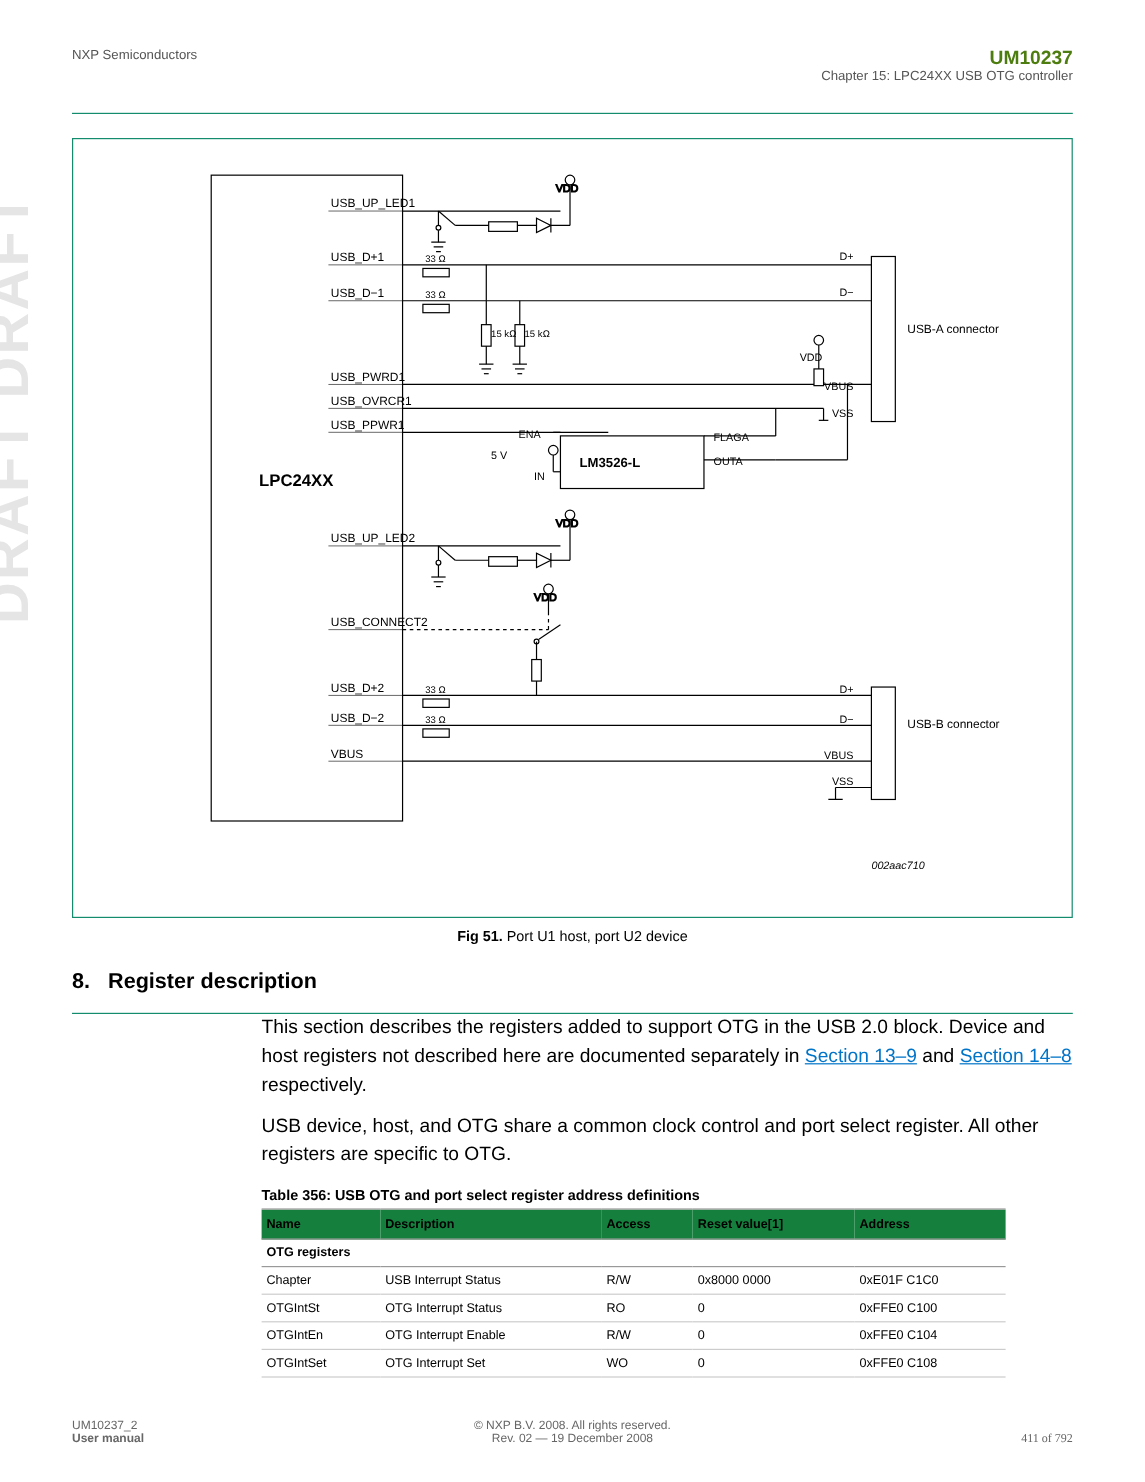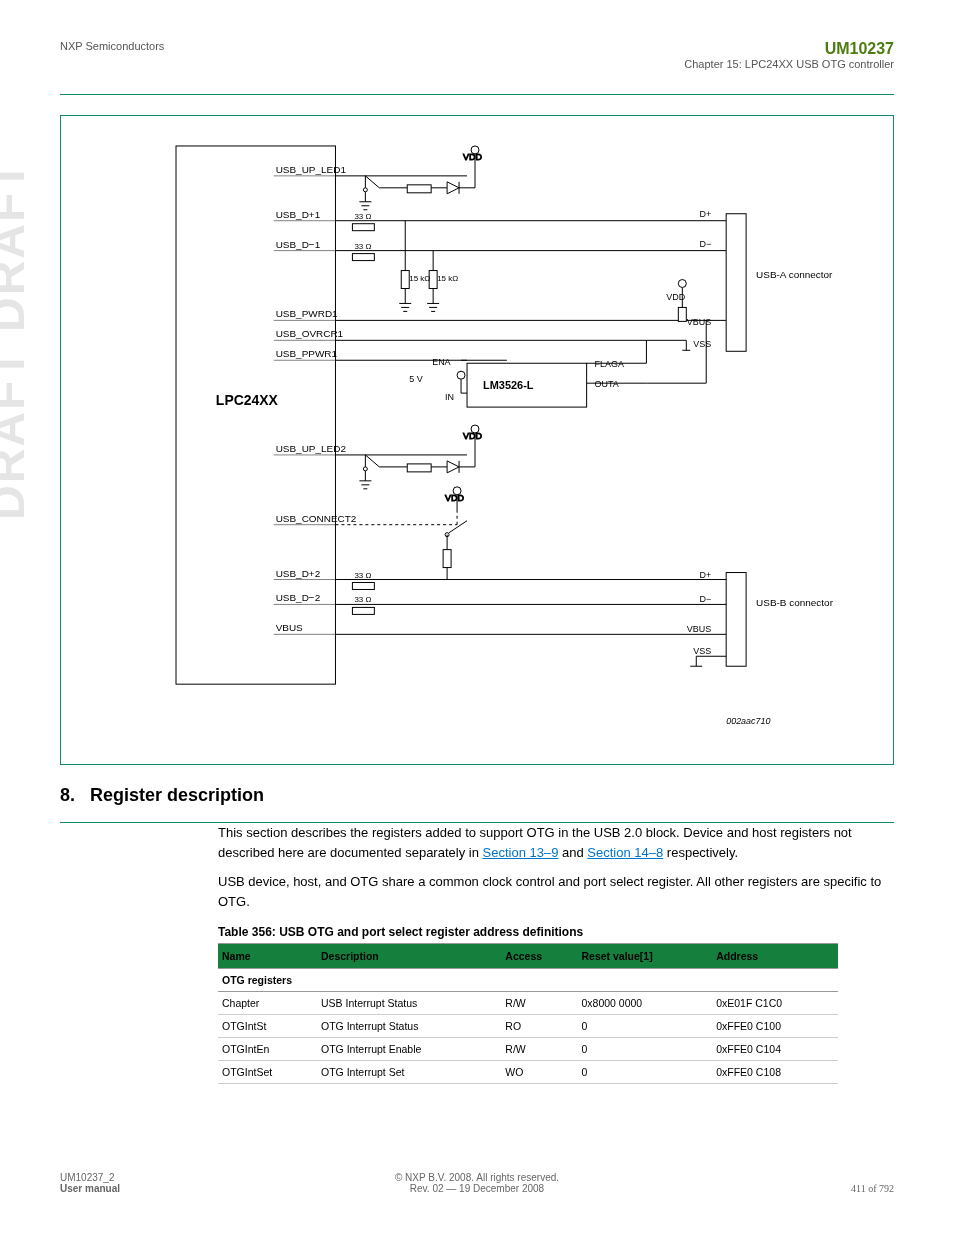--- a/index.html
+++ b/index.html
@@ -6,28 +6,28 @@
 .page { width:954px; height:1235px; position:relative; padding:40px 60px; box-sizing:border-box; }
 .hr { border-top:1px solid #138b6d; margin:8px 0; }
 .hr2 { border-top:1.5px solid #138b6d; margin-top:16px; }
 .toprow { display:flex; justify-content:space-between; font-size:11px; color:#555; margin-bottom:24px; }
 .watermark { position:absolute; left:-20px; top:520px; transform:rotate(-90deg); transform-origin:left top; font-size:48px; color:#e5e5e5; font-weight:bold; letter-spacing:2px; white-space:nowrap; }
 .boxcap { border:1.5px solid #138b6d; padding:20px 16px 30px 16px; height:650px; box-sizing:border-box; position:relative; margin-top:20px; }
 svg { width:100%; height:100%; }
 svg text { font-family:Arial,Helvetica,sans-serif; }
 .figcap { text-align:center; font-size:12px; margin-top:8px; }
 h2.sec { font-size:18px; font-weight:bold; margin:20px 0 6px 0; }
-.body { font-size:13px; line-height:1.5; margin-left:158px; }
+.body { font-size:16px; line-height:1.5; margin-left:158px; }
 .body .link { color:#0074c8; text-decoration:underline; }
 .tabletitle { font-size:12px; margin:14px 0 4px 158px; }
 table.reg { border-collapse:collapse; width:620px; margin-left:158px; font-size:10.5px; }
 table.reg th { background:#15803d; font-weight:bold; text-align:left; padding:6px 4px; border-top:1px solid #999; border-bottom:1px solid #999; }
 table.reg td { padding:5px 4px; border-bottom:1px solid #ccc; }
 table.reg .subhdr td { font-weight:bold; border-bottom:1px solid #999; }
-.footer { position:absolute; bottom:41px; left:60px; right:60px; display:grid; grid-template-columns:1fr 1fr 1fr; font-size:10px; color:#666; }
+.footer { position:absolute; bottom:30px; left:60px; right:60px; display:grid; grid-template-columns:1fr 1fr 1fr; font-size:10px; color:#666; }
 .footer .c1 { text-align:left; }
 .footer .c2 { text-align:center; }
 .footer .c3 { text-align:right;font-family:Liberation Serif, serif; }
 </style>
 </head>
 <body>
 
 <div class="page">
   <div class="watermark">DRAFT   DRAFT</div>
   <div class="toprow">
@@ -216,20 +216,21 @@
       <g stroke="#000">
           <line x1="640" y1="522" x2="610" y2="522"></line>
           <line x1="610" y1="522" x2="610" y2="532"></line>
           <line x1="604" y1="532" x2="616" y2="532"></line>
         </g>
       <text x="670" y="472" font-size="10">USB-B connector</text>
 
       <text x="640" y="590" font-size="9" font-style="italic">002aac710</text>
     </svg>
   </div>
+  <div class="figcap"><b>Fig 51.</b>&nbsp;<span>Port U1 host, port U2 device</span></div>
 
   <h2 class="sec"><span>8.</span>&nbsp;&nbsp;&nbsp;<span>Register description</span></h2>
   <div class="hr2"></div>
 
   <div class="body">
     <span>This section describes the registers added to support OTG in the USB 2.0 block. Device and host registers not described here are documented separately in </span><span class="link">Section 13–9</span><span> and </span><span class="link">Section 14–8</span><span> respectively.</span>
   </div>
   <div class="body" style="margin-top:10px">USB device, host, and OTG share a common clock control and port select register. All other registers are specific to OTG.</div>
 
   <div class="tabletitle"><b>Table 356: USB OTG and port select register address definitions</b></div>

